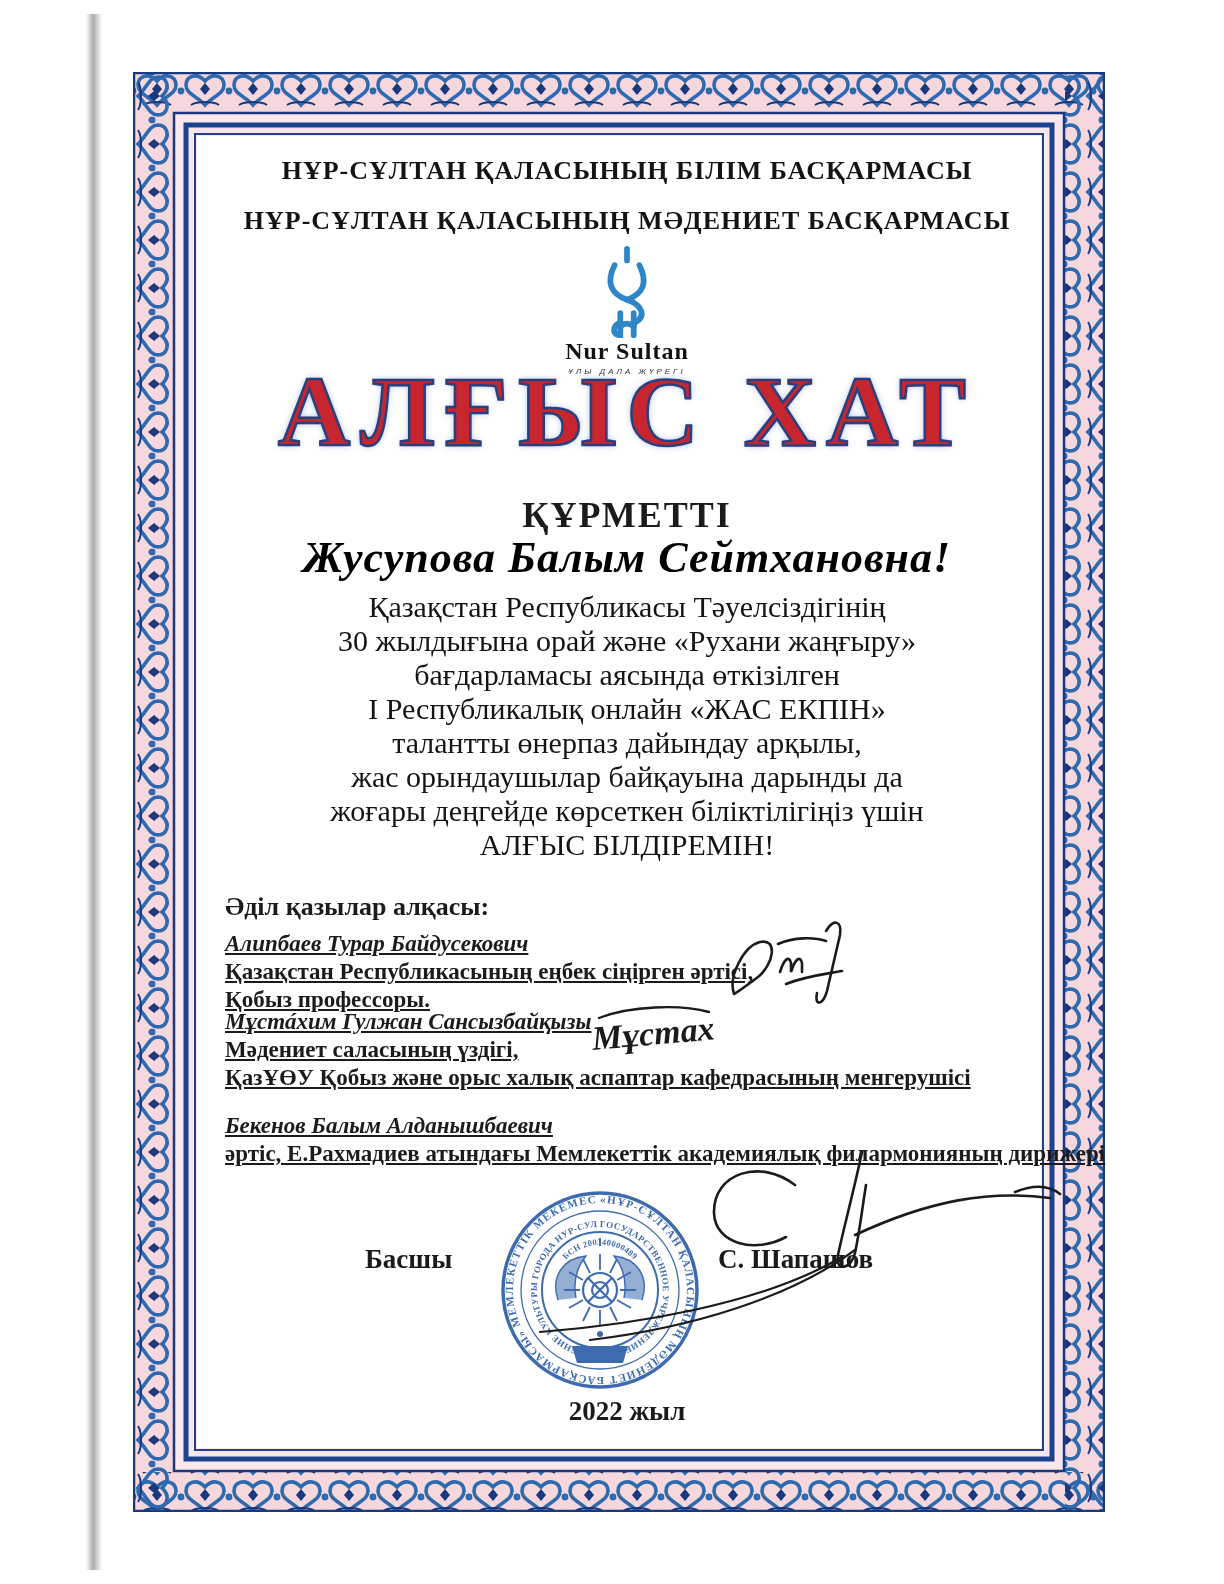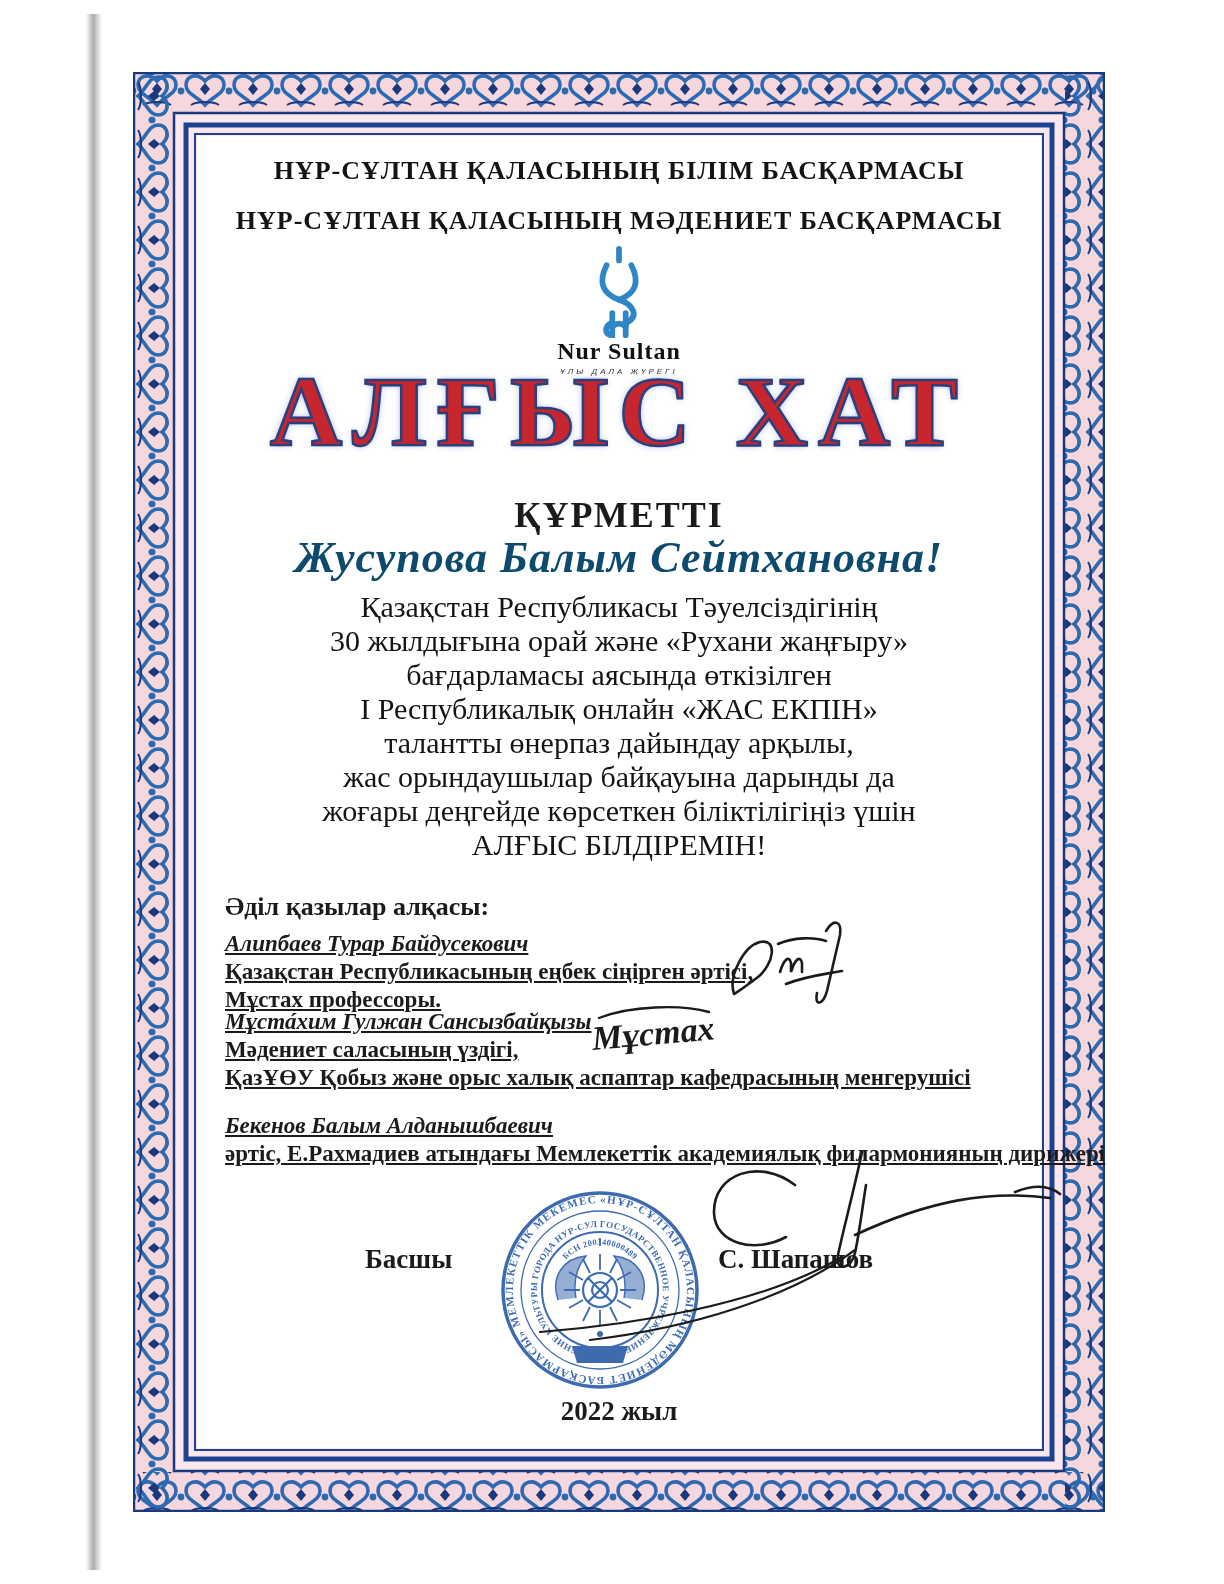--- a/index.html
+++ b/index.html
@@ -7,29 +7,29 @@
     width:1224px;height:1584px;position:relative;overflow:hidden;
     background:#ffffff;
     font-family:"Liberation Serif","DejaVu Serif",serif;
     color:#1b1b1b;
   }
   .scan-edge{position:absolute;left:86px;top:14px;width:16px;height:1556px;
     background:linear-gradient(to right,rgba(110,104,98,0),rgba(95,90,85,.5) 45%,rgba(110,104,98,0));
   }
   .frame-svg{position:absolute;left:133px;top:72px;}
   .abs{position:absolute;}
-  .ctr{left:197px;width:844px;text-align:center;}
+  .ctr{left:205px;width:844px;text-align:center;}
   .hdr{font-weight:bold;font-size:26px;letter-spacing:1px;color:#141414;}
   .title{
     font-weight:bold;font-size:100px;letter-spacing:10px;line-height:1;
     color:#c8262f;-webkit-text-stroke:2.5px #2c3f7d;
     text-shadow:0 0 7px rgba(125,155,215,.75),0 0 2px #2c3f7d;
   }
   .salut{font-weight:bold;font-size:36px;letter-spacing:2px;}
-  .recip{font-weight:bold;font-style:italic;font-size:44px;color:#0c4a6e;letter-spacing:1px;}
+  .recip{font-weight:bold;font-style:italic;font-size:44px;color:#000000;letter-spacing:1px;}
   .bodytxt{font-weight:normal;font-size:30px;line-height:34px;color:#141414;}
   .jh{font-weight:bold;font-size:26px;}
   .jname{font-weight:bold;font-style:italic;font-size:23px;}
   .jline{font-weight:bold;font-size:23px;}
   .jblock div{line-height:28px;text-decoration:underline;}
   .foot{font-weight:bold;font-size:27px;}
   .logo-wrap{top:246px;}
   .logo-script{font-weight:bold;font-size:24px;color:#111;margin-top:-4px;letter-spacing:1px;}
   .logo-tag{font-size:8px;letter-spacing:3px;color:#333;font-family:"Liberation Sans",sans-serif;margin-top:2px;font-style:italic;}
   svg text{font-family:"Liberation Serif","DejaVu Serif",serif;}
@@ -108,21 +108,21 @@
   <div>жас орындаушылар байқауына дарынды да</div>
   <div>жоғары деңгейде көрсеткен біліктілігіңіз үшін</div>
   <div>АЛҒЫС БІЛДІРЕМІН!</div>
 </div>
 
 <div class="abs jh" style="left:225px;top:892px">Әділ қазылар алқасы:</div>
 
 <div class="abs jblock" style="left:225px;top:930px">
   <div class="jname">Алипбаев Турар Байдусекович</div>
   <div class="jline">Қазақстан Республикасының еңбек сіңірген әртісі,</div>
-  <div class="jline">Мұстах профессоры.</div>
+  <div class="jline">Қобыз профессоры.</div>
 </div>
 
 <svg class="abs" style="left:728px;top:914px" width="155" height="98" viewBox="0 0 155 98">
   <g fill="none" stroke="#1b1b1b" stroke-width="2.6" stroke-linecap="round">
     <path d="M6 80 C0 62 16 32 32 28 C50 24 46 50 30 63 C18 72 8 79 6 80"></path>
     <path d="M50 30 C66 23 86 23 98 27"></path>
     <path d="M52 58 C56 45 61 41 63 49 L63 58 C67 45 72 41 74 49 L74 58"></path>
     <path d="M98 17 C106 4 114 7 112 21 L99 77 C95 92 86 92 89 79"></path>
     <path d="M58 70 C78 62 98 60 114 57"></path>
   </g>

